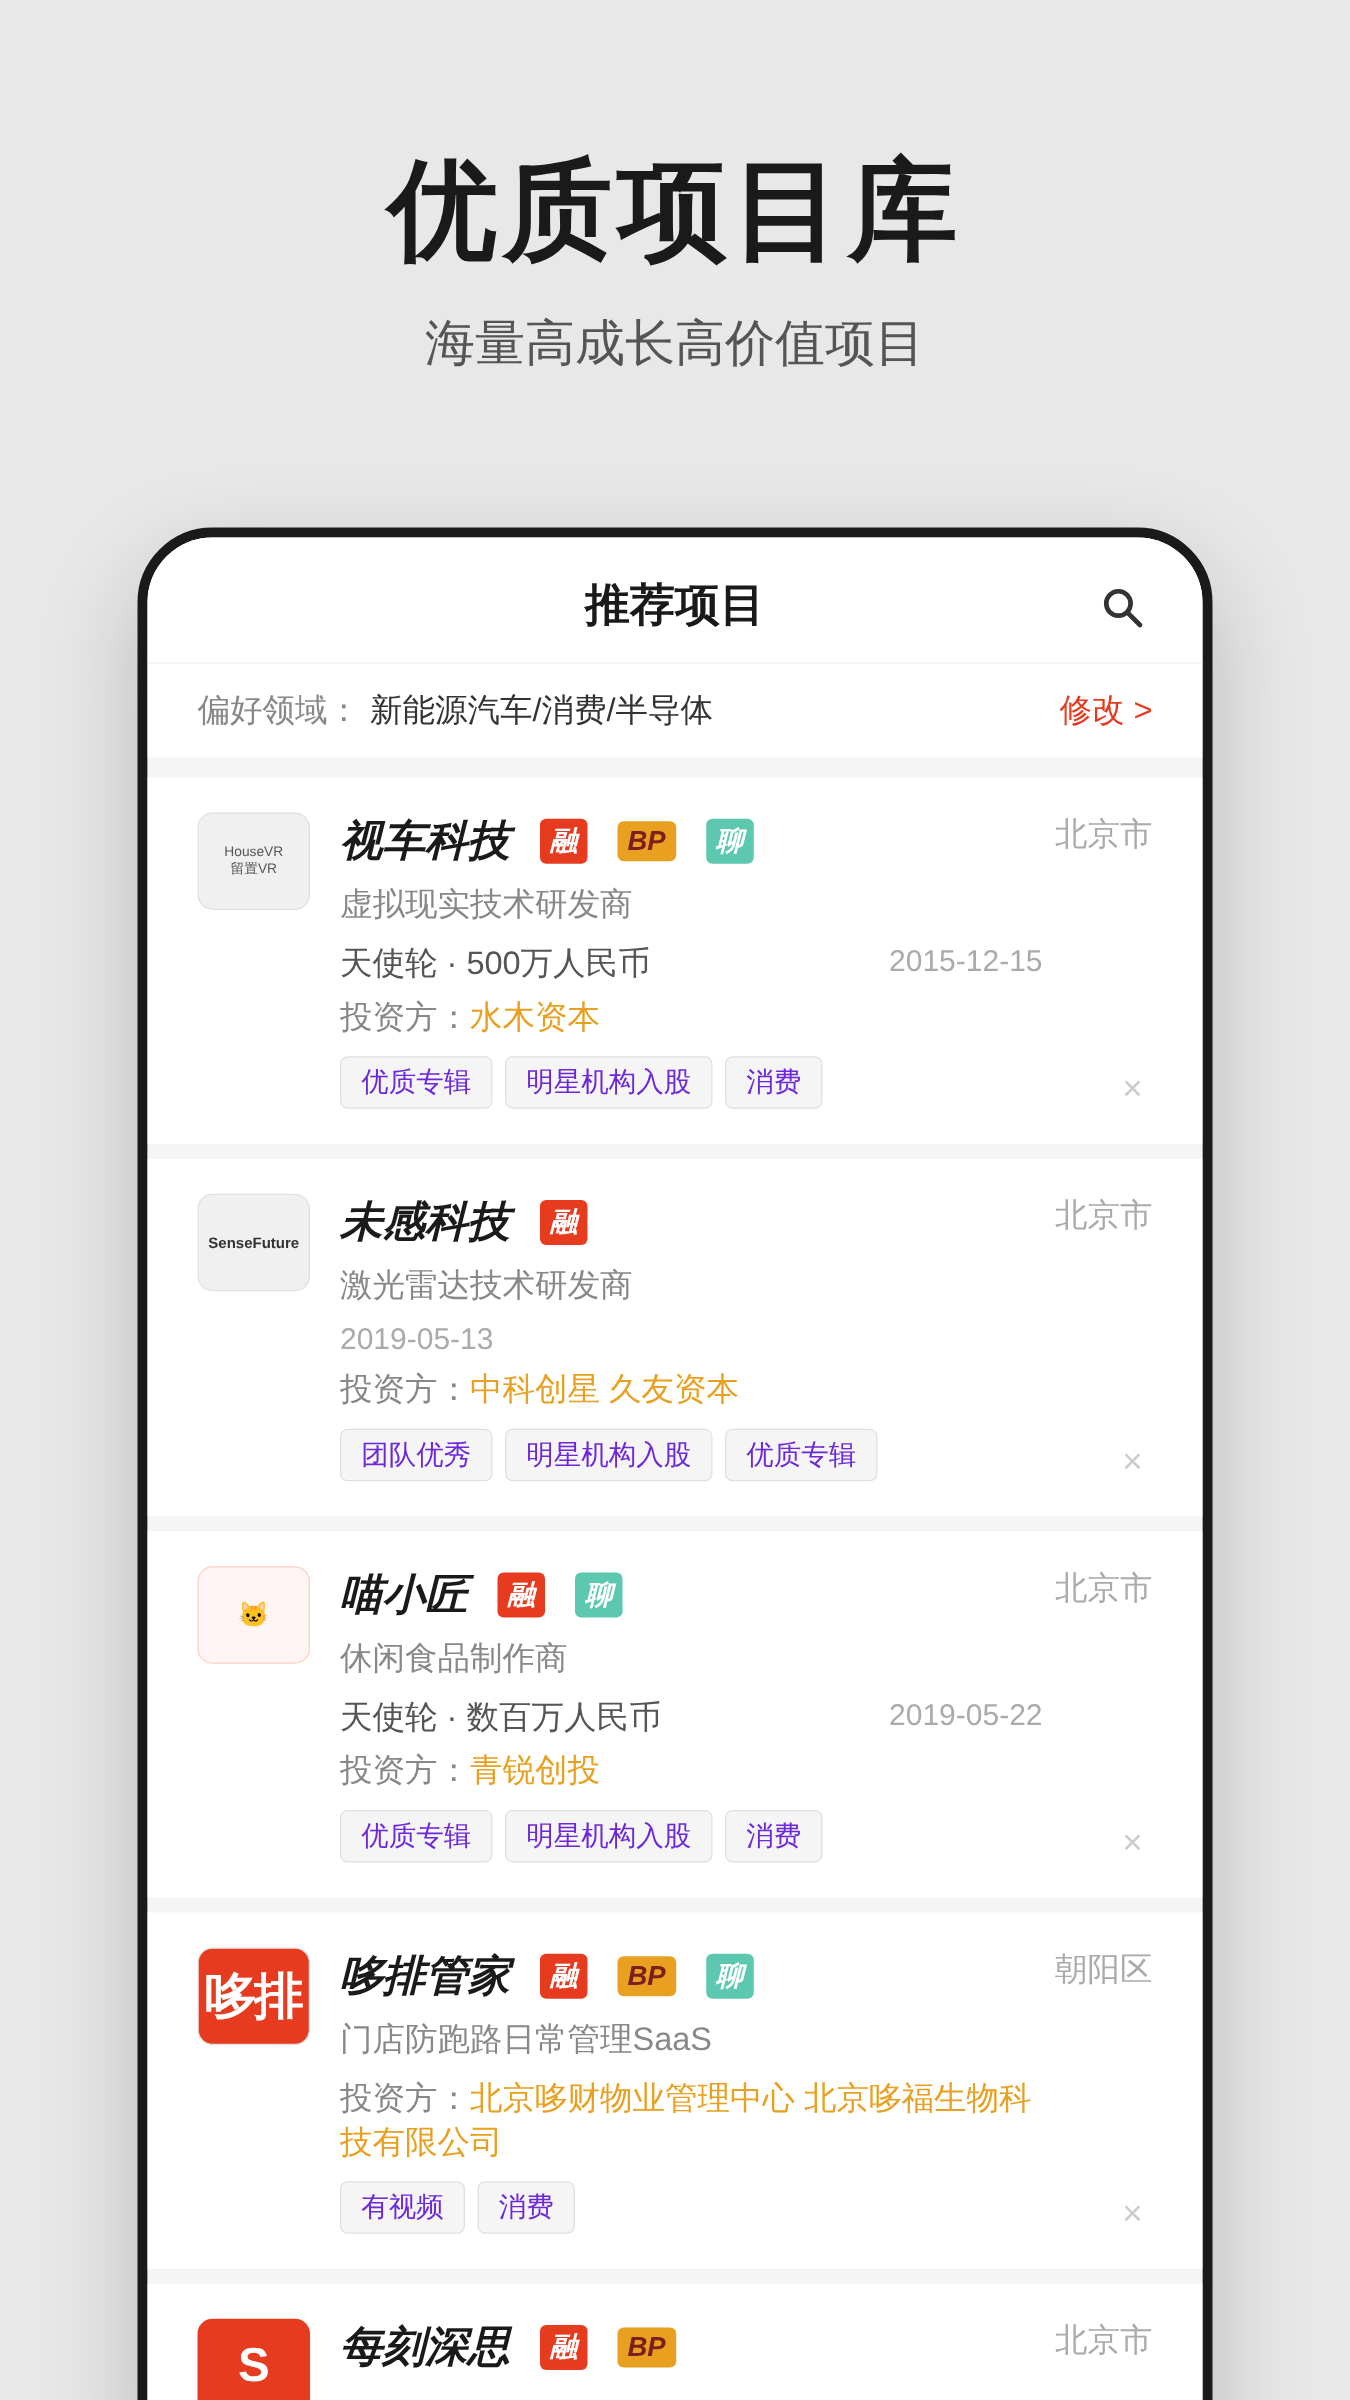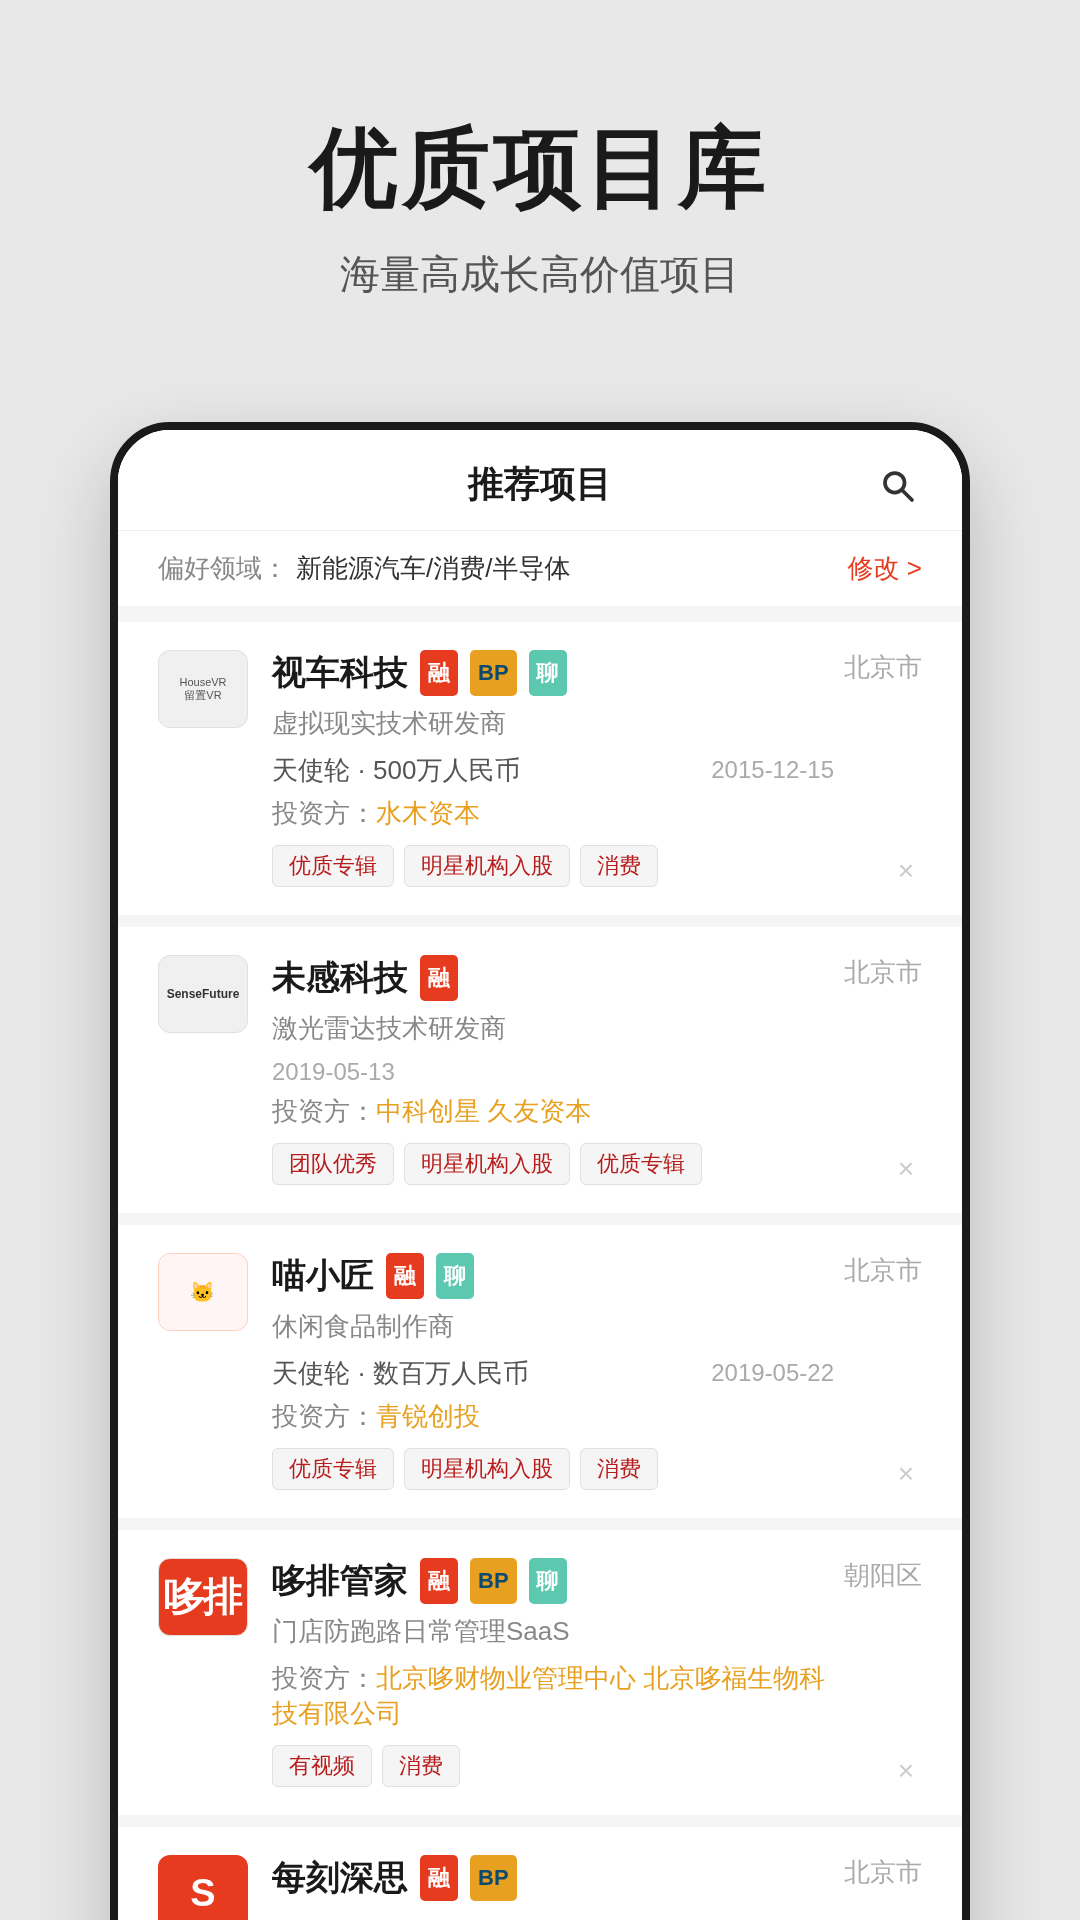--- a/index.html
+++ b/index.html
@@ -130,42 +130,44 @@
       font-size: 18px;
       color: #888;
       text-align: center;
       line-height: 1.2;
     }
     .card-content {
       flex: 1;
     }
     .card-name-row {
       display: flex;
+      align-items: center;
       flex-wrap: wrap;
-      gap: 8px;
+      gap: 20px;
       margin-bottom: 10px;
+      font-style: italic;
     }
     .company-name {
       font-size: 34px;
       font-weight: 700;
       color: #1a1a1a;
       margin-right: 4px;
     }
     .badge {
       display: inline-flex;
       align-items: center;
       justify-content: center;
       border-radius: 5px;
       font-size: 22px;
       font-weight: 600;
       padding: 3px 8px;
       margin-right: 4px;
     }
     .badge-rong { background: #e63b1f; color: #fff; }
-    .badge-bp { background: #e8a020; color: #0c4a6e; }
+    .badge-bp { background: #e8a020; color: #7f1d1d; }
     .badge-liao { background: #5bc8af; color: #fff; }
     .card-desc {
       font-size: 26px;
       color: #888;
       margin-bottom: 12px;
     }
     .card-funding-row {
       display: flex;
       justify-content: space-between;
       align-items: center;
@@ -189,21 +191,21 @@
     .tags-row {
       display: flex;
       flex-wrap: wrap;
       gap: 10px;
     }
     .tag {
       background: #f5f5f5;
       border: 1px solid #e0e0e0;
       border-radius: 6px;
       font-size: 22px;
-      color: #b91c1c;
+      color: #6d28d9;
       padding: 5px 16px;
     }
     .card-location {
       font-size: 26px;
       color: #aaa;
       flex-shrink: 0;
       margin-left: 10px;
     }
     .close-btn {
       position: absolute;

